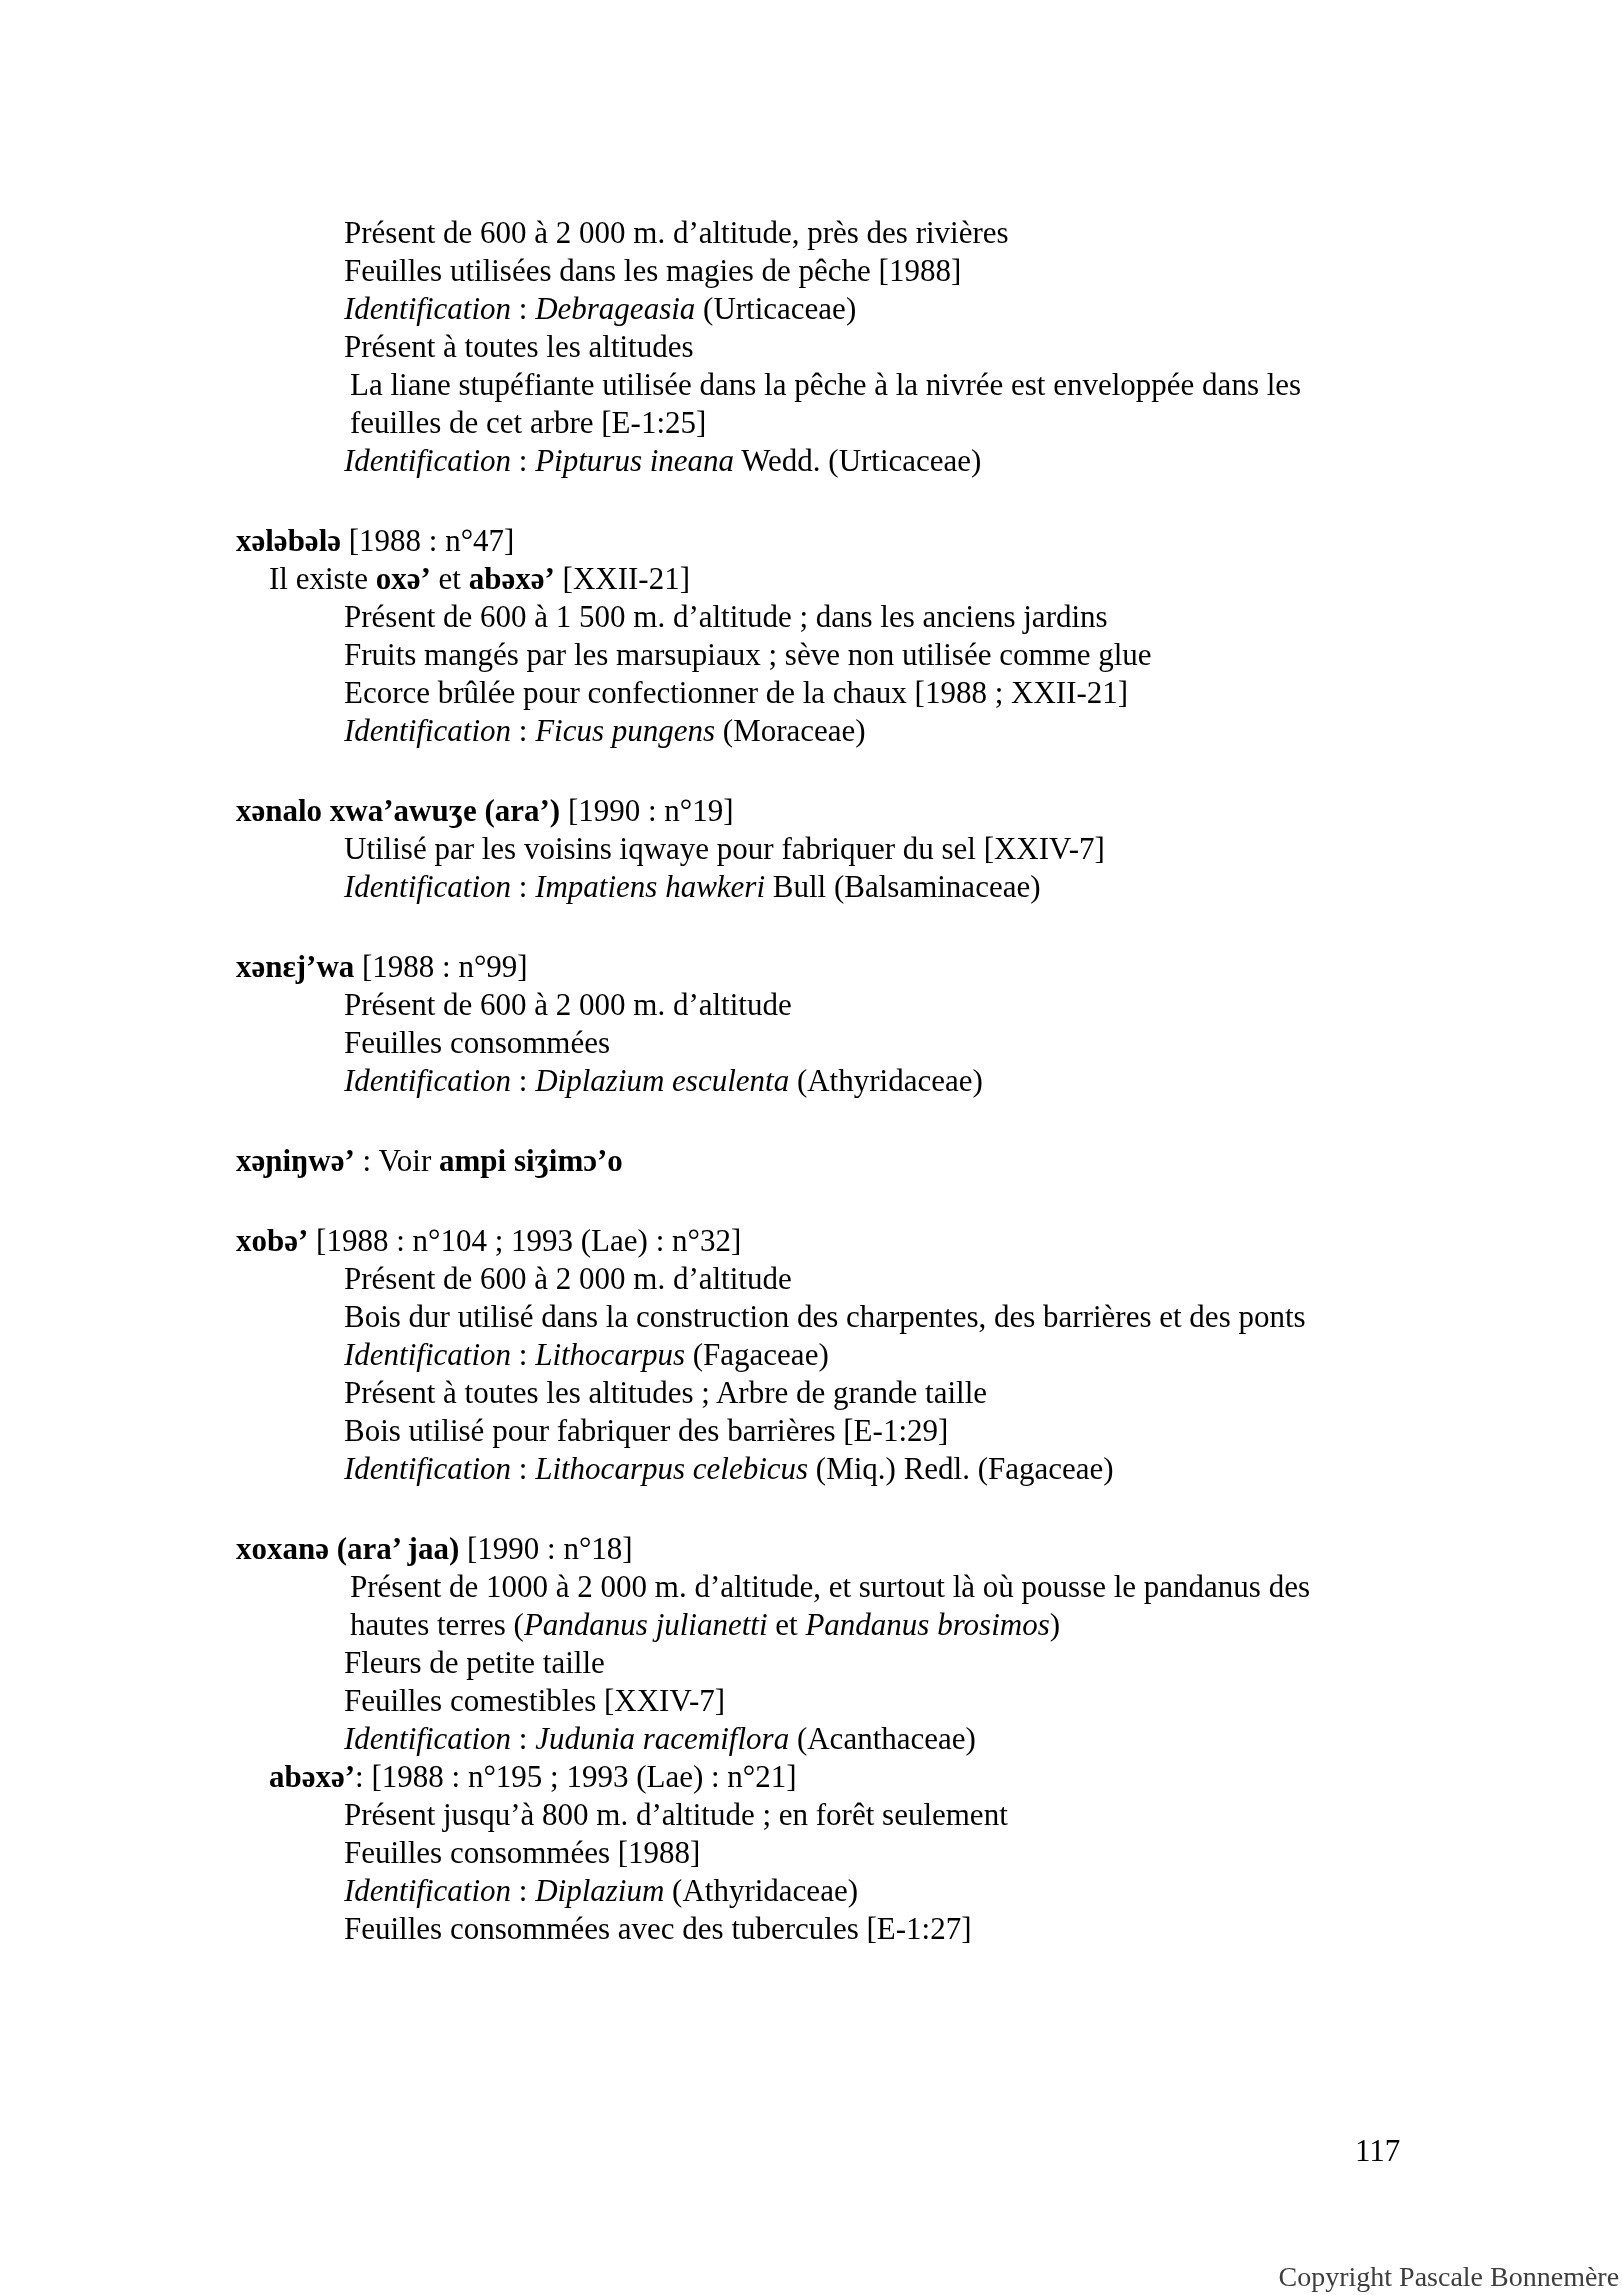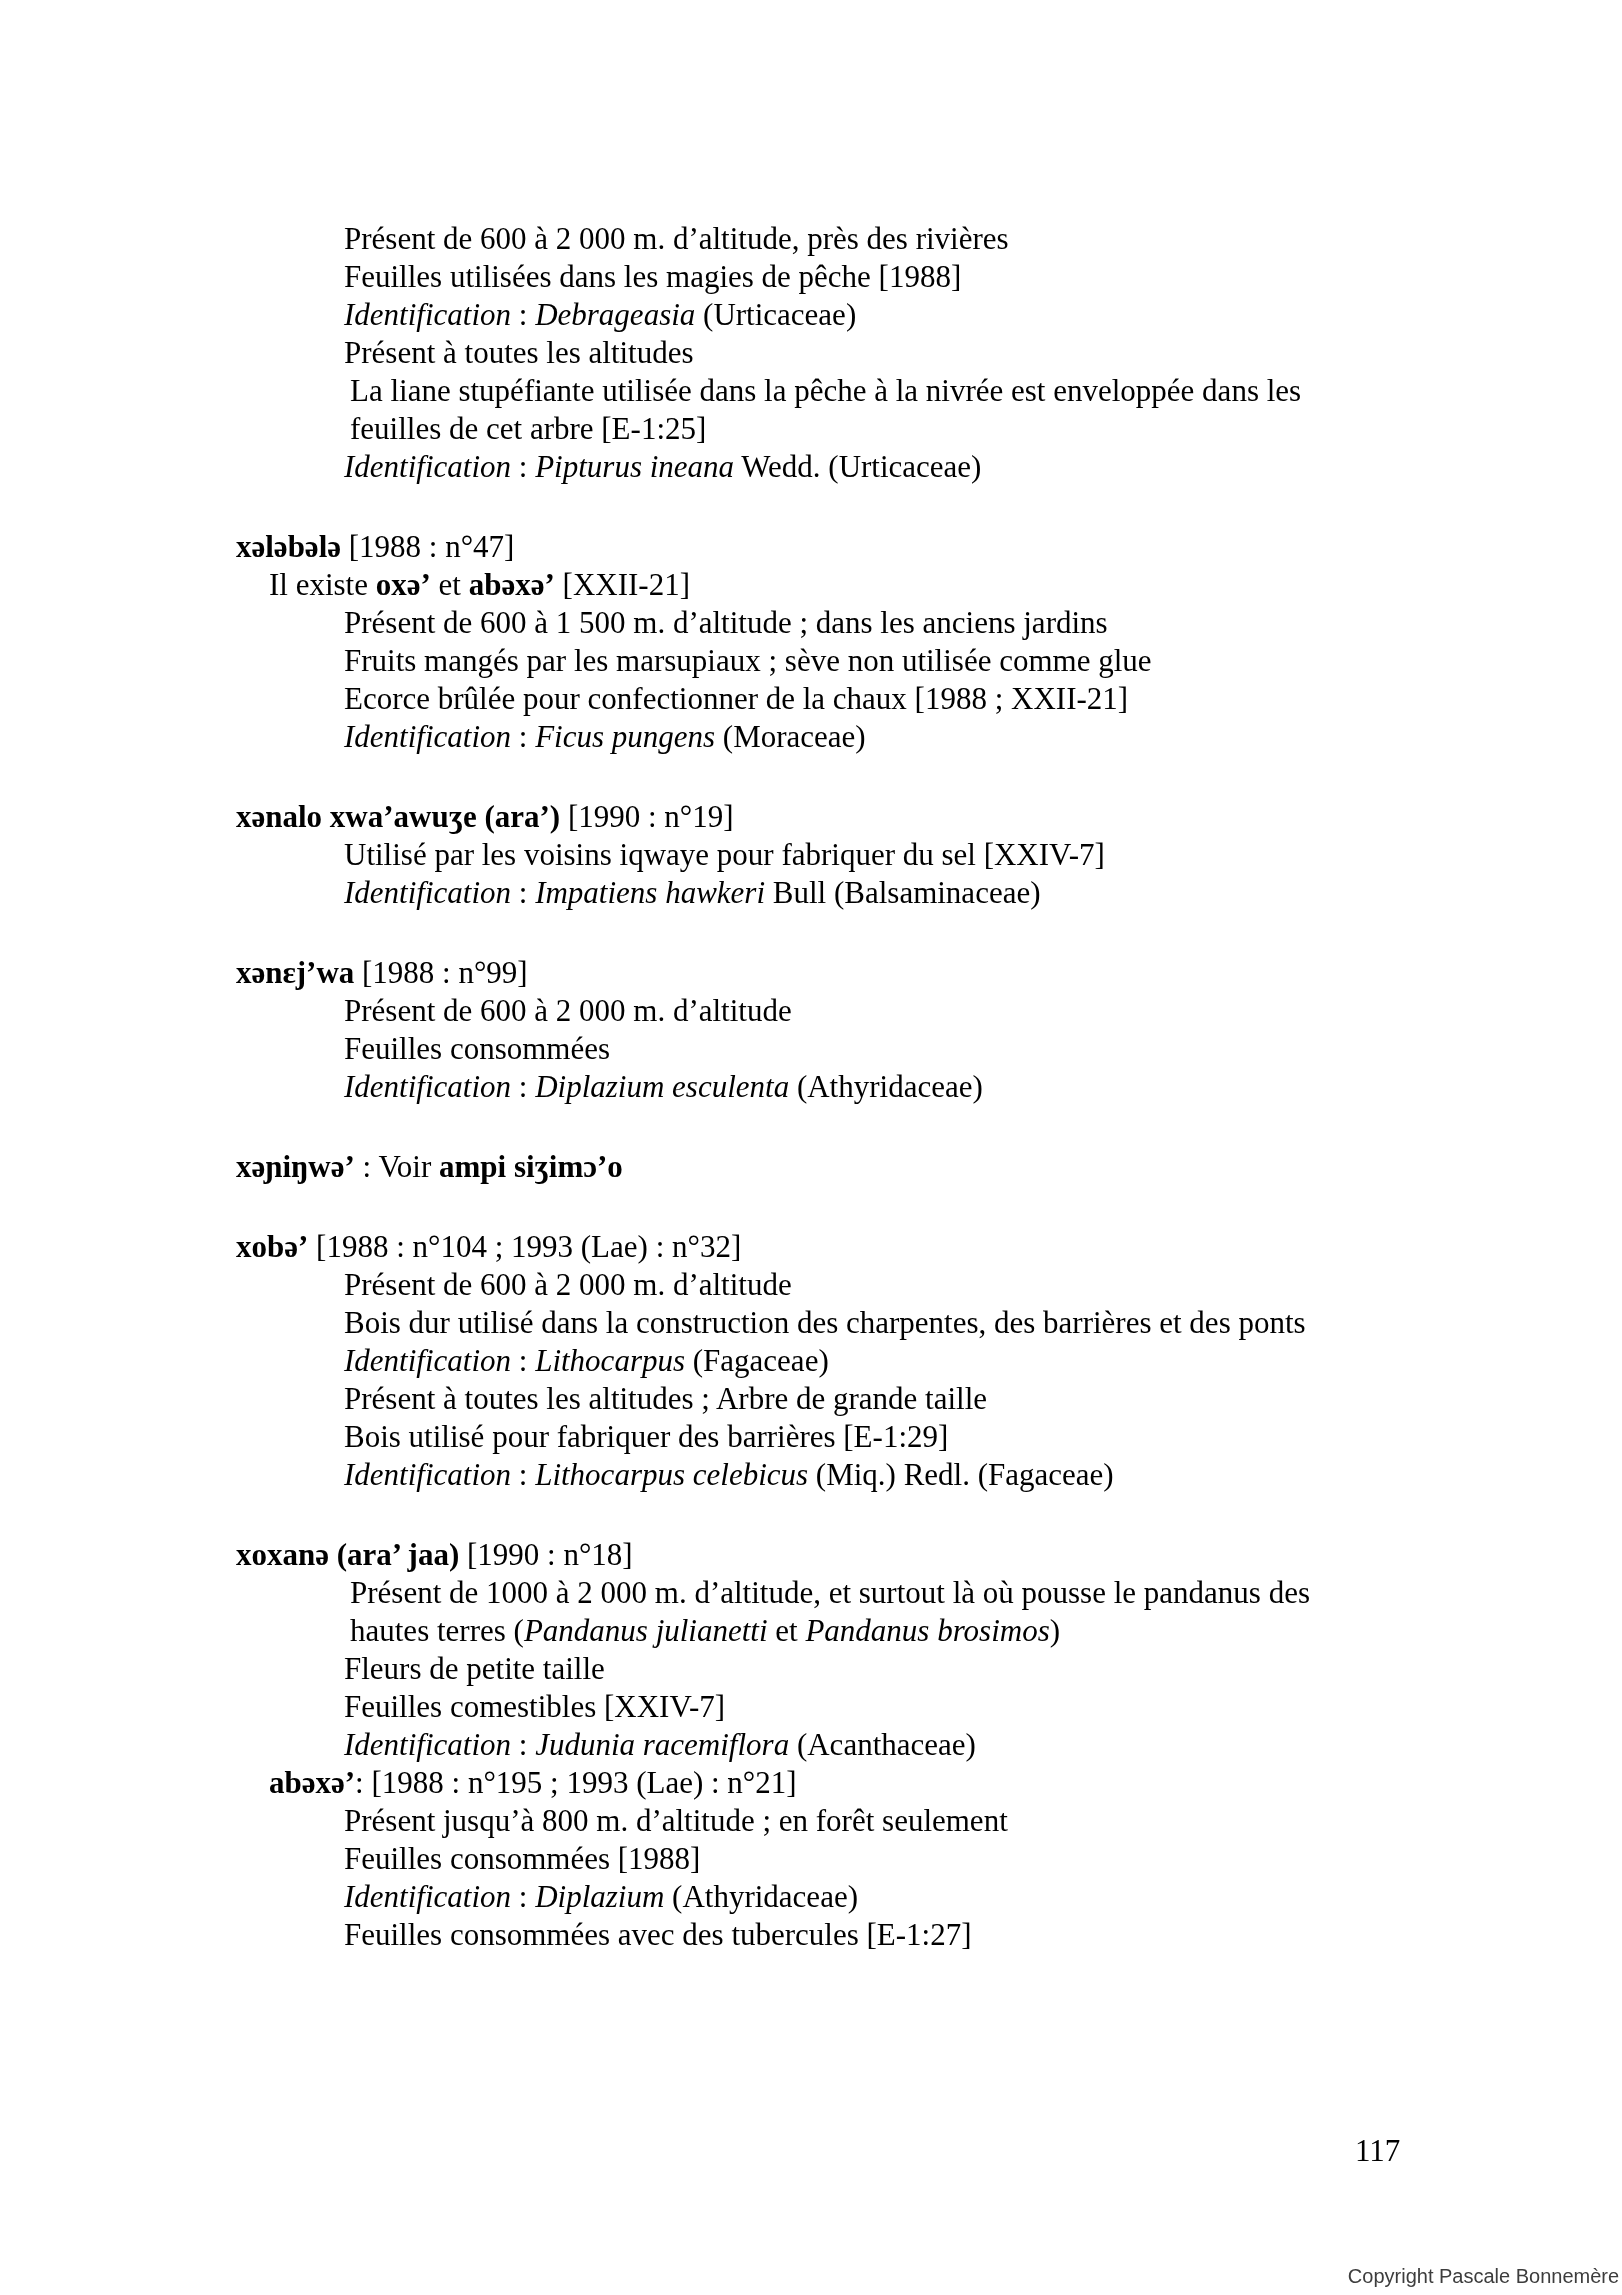--- a/index.html
+++ b/index.html
@@ -6,21 +6,21 @@
   .page {
     position:relative;
     width:1623px; height:2295px;
     background:#ffffff;
     color:#000000;
     font-family:"Liberation Serif","DejaVu Serif",serif;
     overflow:hidden;
   }
   .content {
     position:absolute;
-    left:236px; top:220px;
+    left:236px; top:214px;
     width:1197px;
   }
   .section { margin:0; }
   .section + .section { margin-top:42px; }
   .line {
     white-space:pre;
     font-size:31px;
     line-height:38px;
     height:38px;
   }
@@ -33,22 +33,22 @@
   .i  { font-style:italic;margin-top:24px; }
   .bi { font-weight:normal; font-style:italic; }
   .page-number {
     position:absolute;
     left:1355px; top:2132px;
     font-size:31px; line-height:38px;
   }
   .copyright {
     position:absolute;
     right:3.9px; top:2264px;
-    font-family:Liberation Sans, sans-serif;
-    font-size:20px; line-height:25px;
+    font-family:Liberation Serif, serif;
+    font-size:28px; line-height:25px;
     color:#3d3d3d;
   }
 </style>
 </head>
 <body>
 
 <div class="page">
   <main class="content" id="glossary">
       <div class="section">
         <div class="line ind-body"><span class="r">Présent de 600 à 2 000 m. d’altitude, près des rivières</span></div>

